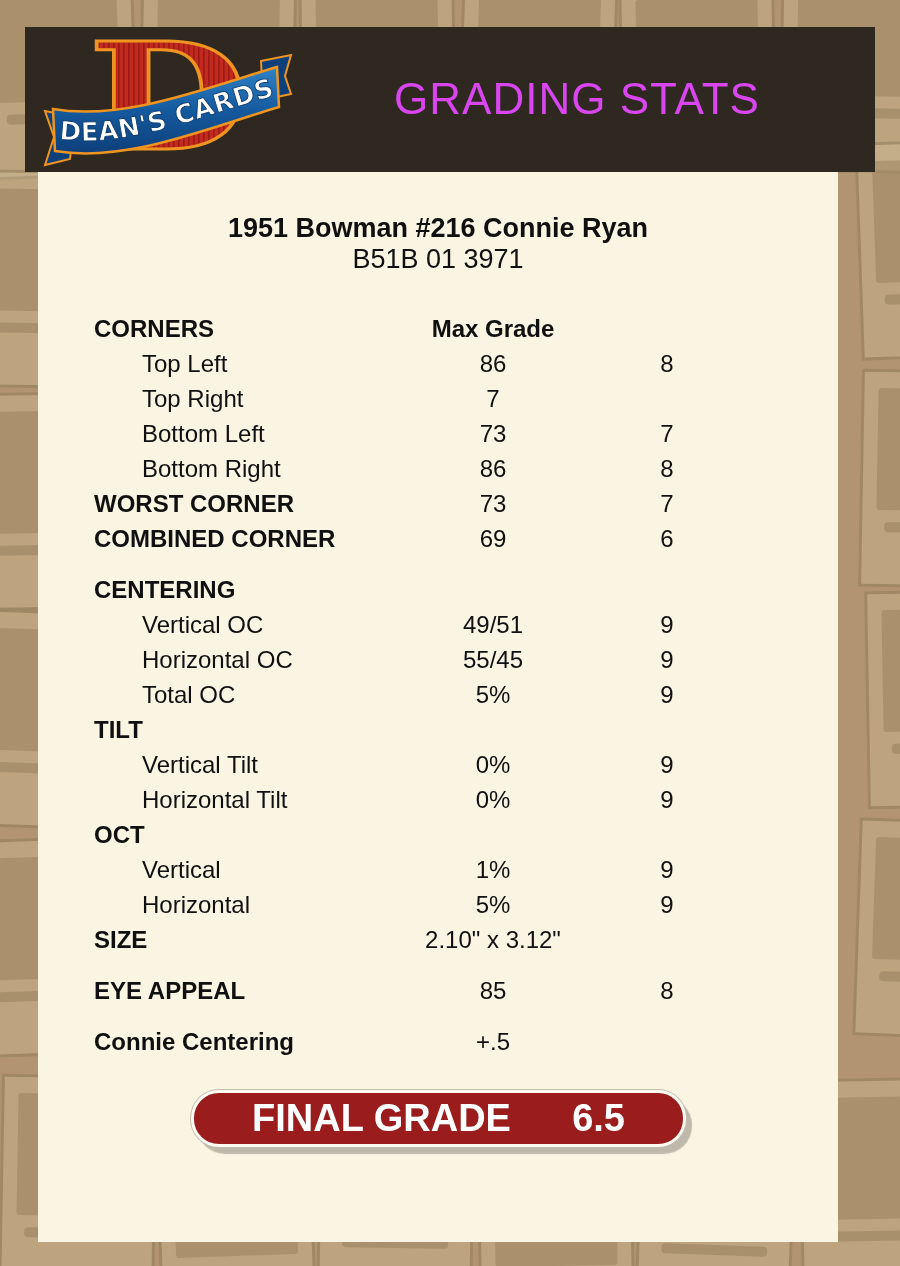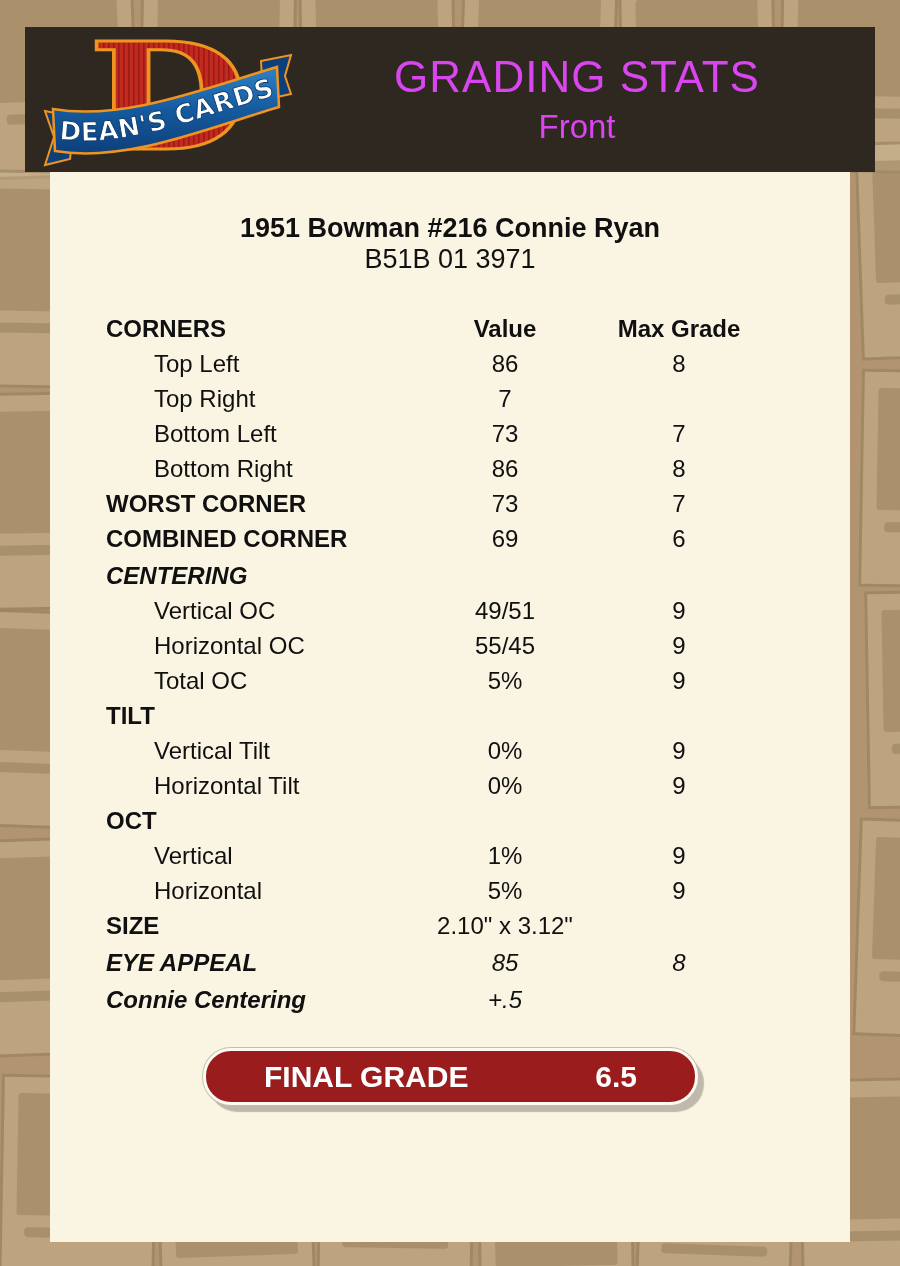--- a/index.html
+++ b/index.html
@@ -19,41 +19,41 @@
   
   .topbar{position:absolute;left:25px;top:27px;width:850px;height:145px;
           background:#2e2821;display:flex;align-items:center;}
   .logo{width:272px;height:100%;display:flex;align-items:center;
         justify-content:center;padding-left:14px;box-sizing:border-box;}
   .titles{flex:1;text-align:center;color:#d946ef;padding-right:18px;}
   .main-title{font-size:44px;letter-spacing:1px;line-height:1.1;}
   .sub-title{font-size:33px;margin-top:7px;}
 
   
-  .panel{position:absolute;left:50px;top:172px;width:800px;height:1070px;
+  .panel{position:absolute;left:38px;top:172px;width:800px;height:1070px;
          background:#faf4e3;color:#101010;}
   .card-title{margin-top:41px;text-align:center;font-weight:bold;font-size:27px;}
   .card-serial{text-align:center;font-size:27px;}
 
   
   .grades{margin-top:36px;padding-left:56px;font-size:24px;}
   .grow{display:grid;grid-template-columns:310px 178px 170px;
         height:35px;line-height:35px;white-space:nowrap;}
-  .grow.gap{margin-top:2px;font-style:italic;}
+  .grow.gap{margin-top:16px;}
   .grow .c-value,.grow .c-max{text-align:center;}
   .grow.bold .c-label{font-weight:bold;}
   .grow.boldall span{font-weight:bold;}
   .grow.indent .c-label{padding-left:48px;}
 
   
   .final-grade{margin:31px 0 0 153px;width:495px;height:57px;
                background:#9a1c1c;border:3px solid #fdfaf2;border-radius:28px;
                box-sizing:border-box;display:flex;align-items:center;
                justify-content:space-between;padding:0 58px;
-               color:#ffffff;font-weight:bold;font-size:30px;cursor:pointer;
+               color:#ffffff;font-weight:bold;font-size:38px;cursor:pointer;
                box-shadow:0 0 0 1px #c2bdb1, 6px 7px 1px rgba(142,137,127,.55);}
 </style>
 </head>
 <body>
 
 <div class="page">
 
   <div class="bg-collage" id="bg-collage">
       <div class="bg-card" style="left: -20px; top: -40px; transform: rotate(-2deg);">
         <div class="photo"></div>
@@ -154,32 +154,30 @@
         <path d="M218,28 L248,22 L242,43 L248,61 L220,67 Z" fill="#0d3f7a" stroke="#ef9420" stroke-width="2"></path>
         <path d="M10,76 C80,88 160,56 234,34 L236,74 C162,96 82,130 12,118 Z" fill="url(#ribbon)" stroke="#ef9420" stroke-width="2.5"></path>
         <path id="ribcenter" d="M16,106 C85,116 160,82 234,62" fill="none"></path>
         <text font-family="'DejaVu Sans',sans-serif" font-weight="bold" font-size="26" fill="#ffffff" stroke="#0b3a70" stroke-width="0.9" letter-spacing="0.5">
           <textPath href="#ribcenter">DEAN'S CARDS</textPath>
         </text>
       </svg>
     </div>
     <div class="titles">
       <div class="main-title">GRADING STATS</div>
-      <div class="sub-title">Front</div>
     </div>
   </header>
 
   <main class="panel">
     <div class="card-title">1951 Bowman #216 Connie Ryan</div>
     <div class="card-serial">B51B 01 3971</div>
 
     <div class="grades" id="grading-table">
         <div class="grow boldall">
           <span class="c-label">CORNERS</span>
-          <span class="c-value">Value</span>
           <span class="c-max">Max Grade</span>
         </div>
         <div class="grow indent">
           <span class="c-label">Top Left</span>
           <span class="c-value">86</span>
           <span class="c-max">8</span>
         </div>
         <div class="grow indent">
           <span class="c-label">Top Right</span>
           <span class="c-max">7</span>

